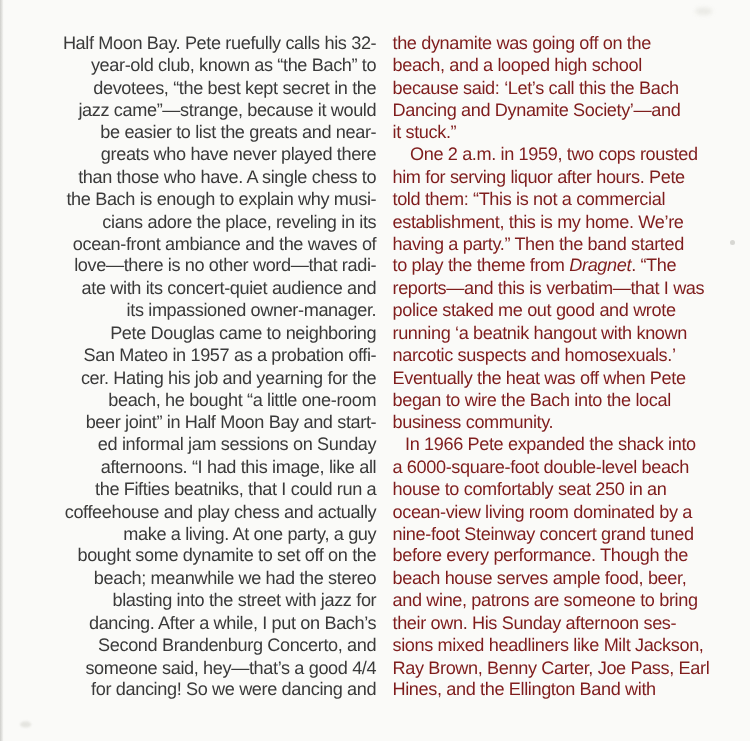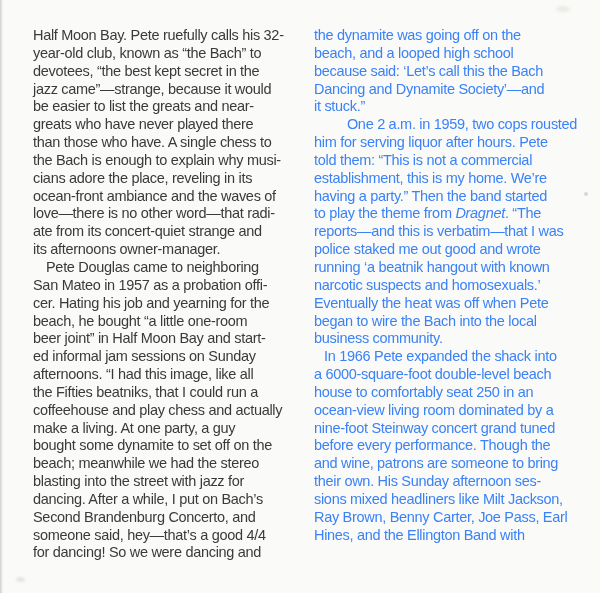--- a/index.html
+++ b/index.html
@@ -43,77 +43,78 @@
     pointer-events: none;
   }
   .s1 { left: 584px; top: 192px; width: 4px; height: 4px; background: #b9b9b4; opacity: .55; }
   .s2 { left: 16px;  top: 577px; width: 9px; height: 5px; background: #dcdcd6; opacity: .7; filter: blur(1px); }
   .s3 { left: 556px; top: 6px;   width: 14px; height: 6px; background: #e6e6e1; opacity: .8; filter: blur(1.5px); }
 </style>
 </head>
 <body style="background: rgb(250, 250, 248);">
 
 <div class="page">
-  <div class="col col-left" style="color: rgb(58, 58, 58);">
+  <div class="col col-left" style="color: rgb(58, 58, 58); text-align: right;">
       <div class="line">Half Moon Bay. Pete ruefully calls his 32-</div>
       <div class="line">year-old club, known as “the Bach” to</div>
       <div class="line">devotees, “the best kept secret in the</div>
       <div class="line">jazz came”—strange, because it would</div>
       <div class="line">be easier to list the greats and near-</div>
       <div class="line">greats who have never played there</div>
       <div class="line">than those who have. A single chess to</div>
       <div class="line">the Bach is enough to explain why musi-</div>
       <div class="line">cians adore the place, reveling in its</div>
       <div class="line">ocean-front ambiance and the waves of</div>
       <div class="line">love—there is no other word—that radi-</div>
-      <div class="line">ate from its concert-quiet strange and</div>
-      <div class="line">its afternoons owner-manager.</div>
+      <div class="line">ate with its concert-quiet audience and</div>
+      <div class="line">its impassioned owner-manager.</div>
       <div class="line" style="padding-left: 13px;">Pete Douglas came to neighboring</div>
       <div class="line">San Mateo in 1957 as a probation offi-</div>
       <div class="line">cer. Hating his job and yearning for the</div>
       <div class="line">beach, he bought “a little one-room</div>
       <div class="line">beer joint” in Half Moon Bay and start-</div>
       <div class="line">ed informal jam sessions on Sunday</div>
       <div class="line">afternoons. “I had this image, like all</div>
       <div class="line">the Fifties beatniks, that I could run a</div>
       <div class="line">coffeehouse and play chess and actually</div>
       <div class="line">make a living. At one party, a guy</div>
       <div class="line">bought some dynamite to set off on the</div>
       <div class="line">beach; meanwhile we had the stereo</div>
       <div class="line">blasting into the street with jazz for</div>
       <div class="line">dancing. After a while, I put on Bach’s</div>
       <div class="line">Second Brandenburg Concerto, and</div>
       <div class="line">someone said, hey—that’s a good 4/4</div>
       <div class="line">for dancing! So we were dancing and</div>
     </div>
-  <div class="col col-right" style="color: #3b82f6;">
+  <div class="col col-right" style="color: #7f1d1d;">
       <div class="line">the dynamite was going off on the</div>
       <div class="line">beach, and a looped high school</div>
       <div class="line">because said: ‘Let’s call this the Bach</div>
       <div class="line">Dancing and Dynamite Society’—and</div>
       <div class="line">it stuck.”</div>
-      <div class="line" style="padding-left: 14px; text-align: center;">One 2 a.m. in 1959, two cops rousted</div>
+      <div class="line" style="padding-left: 14px;">One 2 a.m. in 1959, two cops rousted</div>
       <div class="line">him for serving liquor after hours. Pete</div>
       <div class="line">told them: “This is not a commercial</div>
       <div class="line">establishment, this is my home. We’re</div>
       <div class="line">having a party.” Then the band started</div>
       <div class="line">to play the theme from <em>Dragnet</em>. “The</div>
       <div class="line">reports—and this is verbatim—that I was</div>
       <div class="line">police staked me out good and wrote</div>
       <div class="line">running ‘a beatnik hangout with known</div>
       <div class="line">narcotic suspects and homosexuals.’</div>
       <div class="line">Eventually the heat was off when Pete</div>
       <div class="line">began to wire the Bach into the local</div>
       <div class="line">business community.</div>
       <div class="line" style="padding-left: 10px;">In 1966 Pete expanded the shack into</div>
       <div class="line">a 6000-square-foot double-level beach</div>
       <div class="line">house to comfortably seat 250 in an</div>
       <div class="line">ocean-view living room dominated by a</div>
       <div class="line">nine-foot Steinway concert grand tuned</div>
       <div class="line">before every performance. Though the</div>
+      <div class="line">beach house serves ample food, beer,</div>
       <div class="line">and wine, patrons are someone to bring</div>
       <div class="line">their own. His Sunday afternoon ses-</div>
       <div class="line">sions mixed headliners like Milt Jackson,</div>
       <div class="line">Ray Brown, Benny Carter, Joe Pass, Earl</div>
       <div class="line">Hines, and the Ellington Band with</div>
     </div>
   <div class="edge-left"></div>
   <div class="speck s1"></div>
   <div class="speck s2"></div>
   <div class="speck s3"></div>

